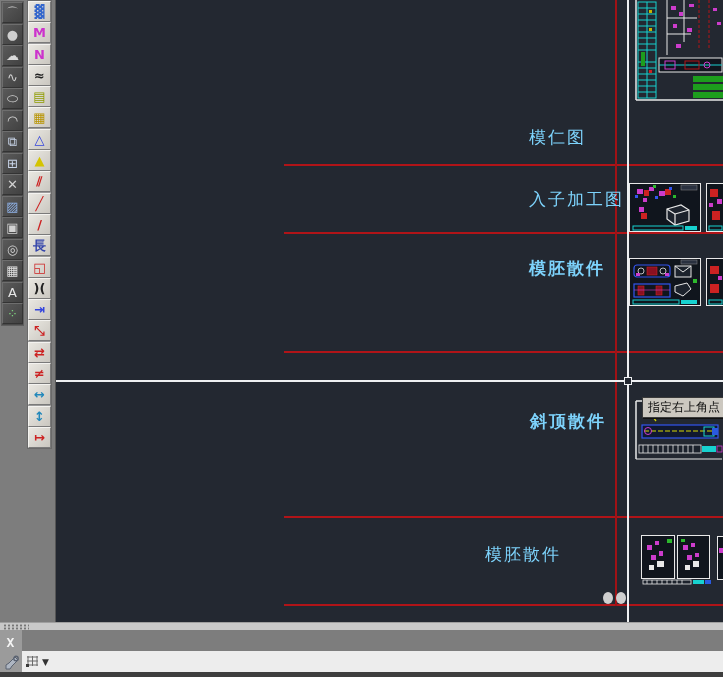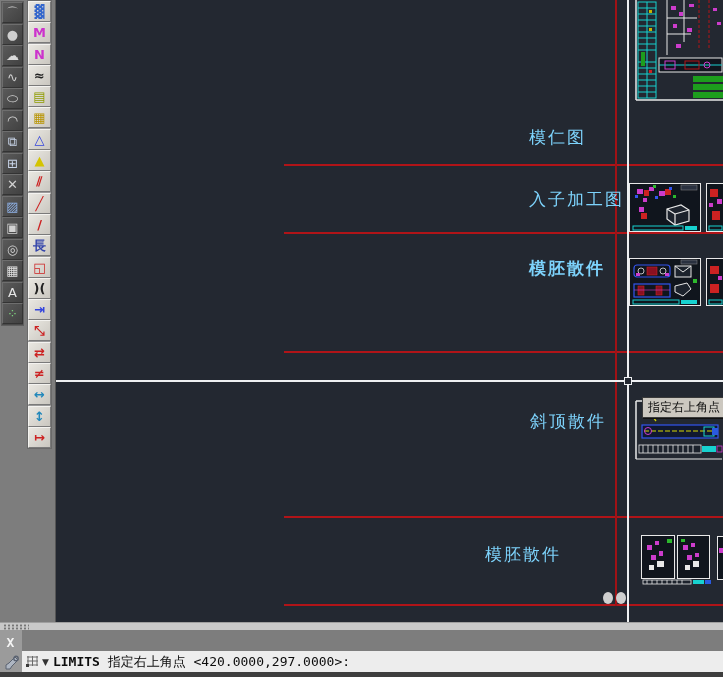--- a/index.html
+++ b/index.html
@@ -109,21 +109,21 @@
         <div class="hline-red" style="left: 228px; top: 232px; width: 440px;"></div>
         <div class="hline-red" style="left: 228px; top: 351px; width: 440px;"></div>
         <div class="hline-red" style="left: 228px; top: 516px; width: 440px;"></div>
         <div class="hline-red" style="left: 228px; top: 604px; width: 440px;"></div>
       </div>
     <div class="vline-red" id="red-vline" style="left: 559px; top: 0px; height: 606px;"></div>
     <div id="labels">
         <div class="sec-label" style="left: 473px; top: 126px;">模仁图</div>
         <div class="sec-label" style="left: 473px; top: 188px;">入子加工图</div>
         <div class="sec-label" style="left: 473px; top: 257px; font-weight: bold;">模胚散件</div>
-        <div class="sec-label" style="left: 474px; top: 410px;">斜顶散件</div>
+        <div class="sec-label" style="left: 474px; top: 410px; font-weight: bold;">斜顶散件</div>
         <div class="sec-label" style="left: 429px; top: 543px;">模胚散件</div>
       </div>
 
     <svg class="thumb" style="left:573px;top:0;width:95px;height:103px" viewBox="0 0 95 103">
       <line x1="7" y1="0" x2="7" y2="100" stroke="#e8e8e8" stroke-width="1.5"></line>
       <line x1="7" y1="100" x2="95" y2="100" stroke="#e8e8e8" stroke-width="1.5"></line>
       <g stroke="#17d1cf" stroke-width="1" fill="none">
         <rect x="9" y="2" width="18" height="96"></rect>
         <line x1="9" y1="8" x2="27" y2="8"></line>
           <line x1="9" y1="14" x2="27" y2="14"></line>
@@ -362,17 +362,16 @@
         <line x1="2" y1="2" x2="13" y2="2"></line>
           <line x1="2" y1="6" x2="13" y2="6"></line>
           <line x1="2" y1="10" x2="13" y2="10"></line>
         <line x1="3" y1="1" x2="3" y2="11"></line>
           <line x1="7.5" y1="1" x2="7.5" y2="11"></line>
           <line x1="12" y1="1" x2="12" y2="11"></line>
       </g>
       <rect x="1" y="9" width="3" height="3" fill="#3a3a3a"></rect>
     </svg>
     <span class="cmd-dd">▼</span>
-    <span class="cmd-prompt"><b>LIMITS</b><span> 指定右上角点 &lt;420.0000,297.0000&gt;:</span></span>
   </div>
 
   <div class="cmd-bottom"></div>
 </div>
 
 </body></html>

